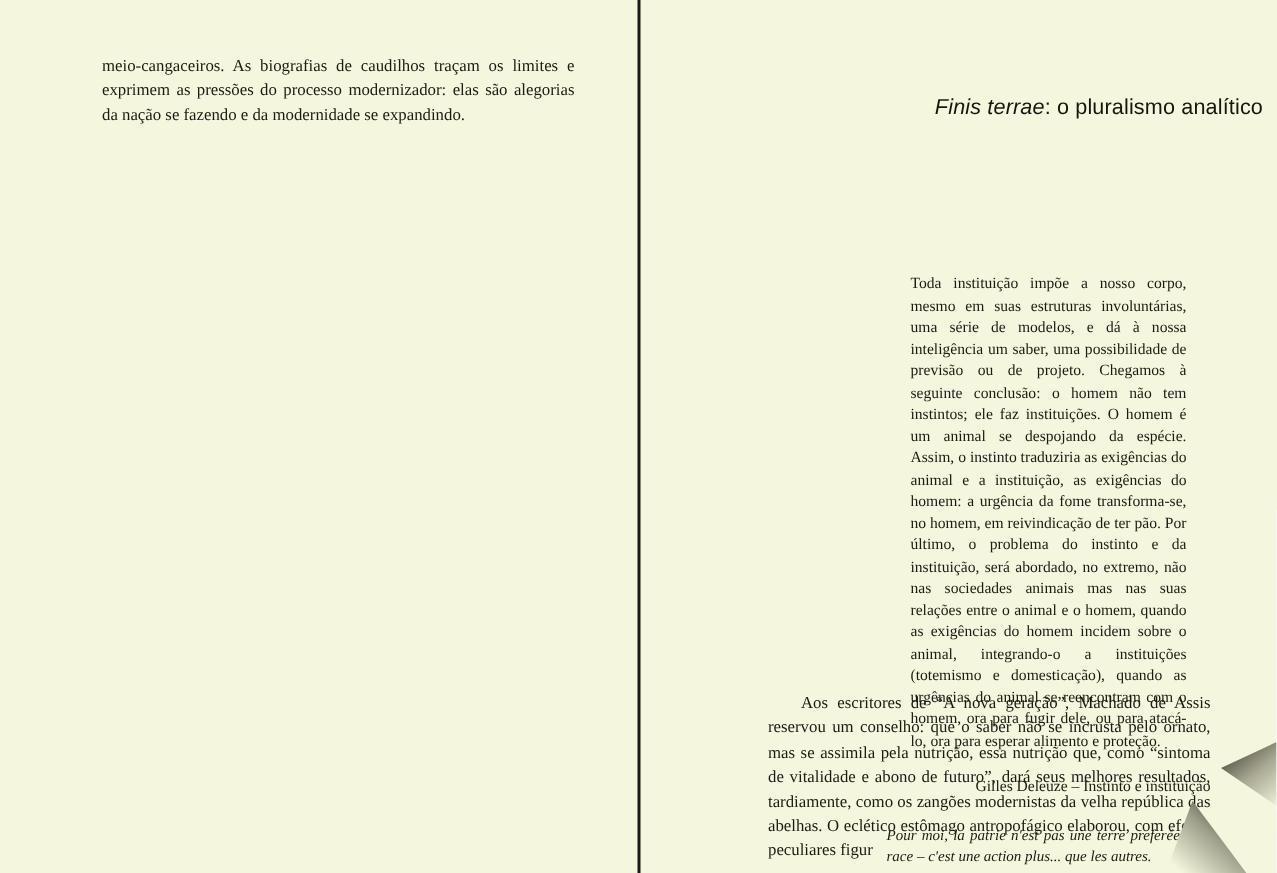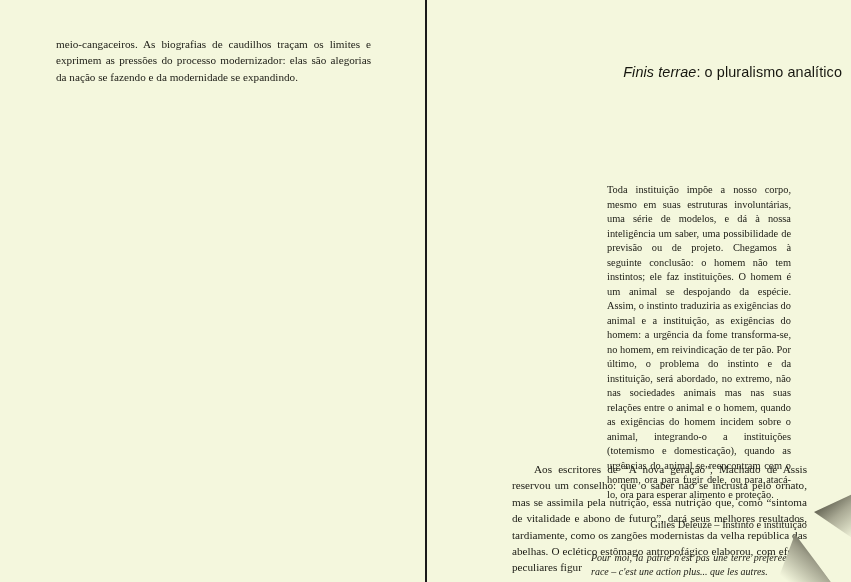--- a/index.html
+++ b/index.html
@@ -23,21 +23,21 @@
     left: 425px;
     top: 0;
     width: 2px;
     height: 582px;
     background: #1a1a1a;
   }
 
   
   #left-page {
     position: absolute;
-    left: 4px; top: 0;
+    left: 16px; top: 0;
     width: 364px; height: 582px;
   }
   #left-para {
     position: absolute;
     left: 52px;
     top: 36px;
     width: 315px;
     font-size: 11.2px;
     line-height: 16.3px;
     text-align: justify;

